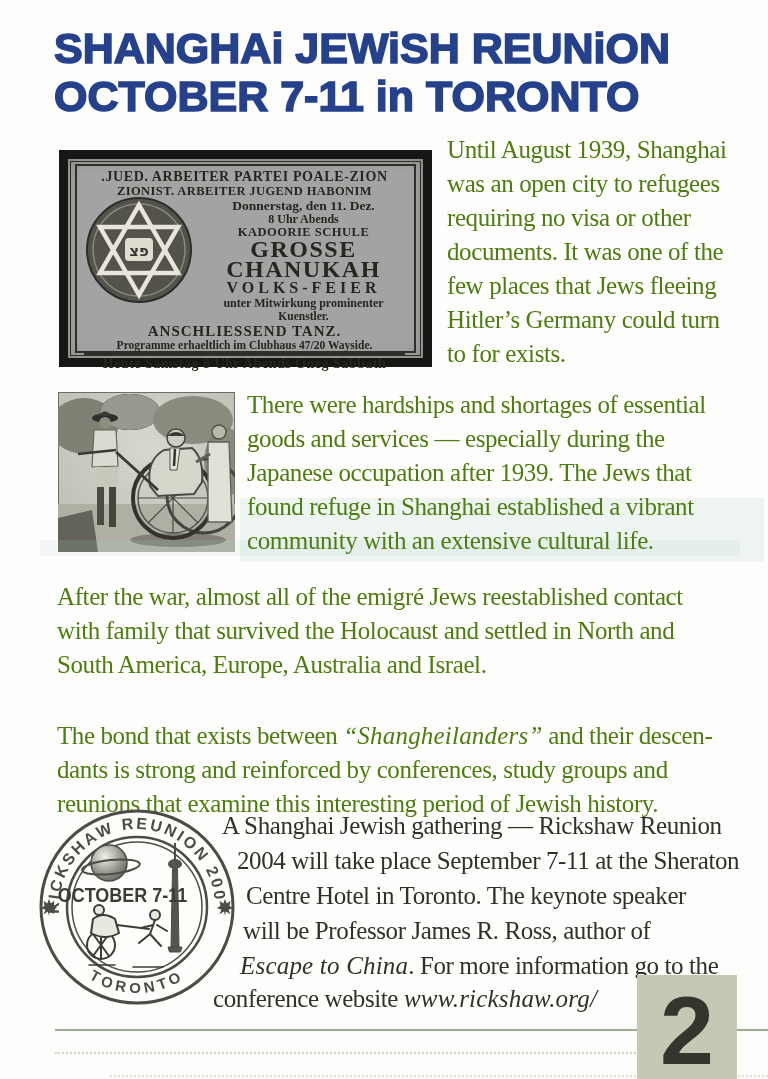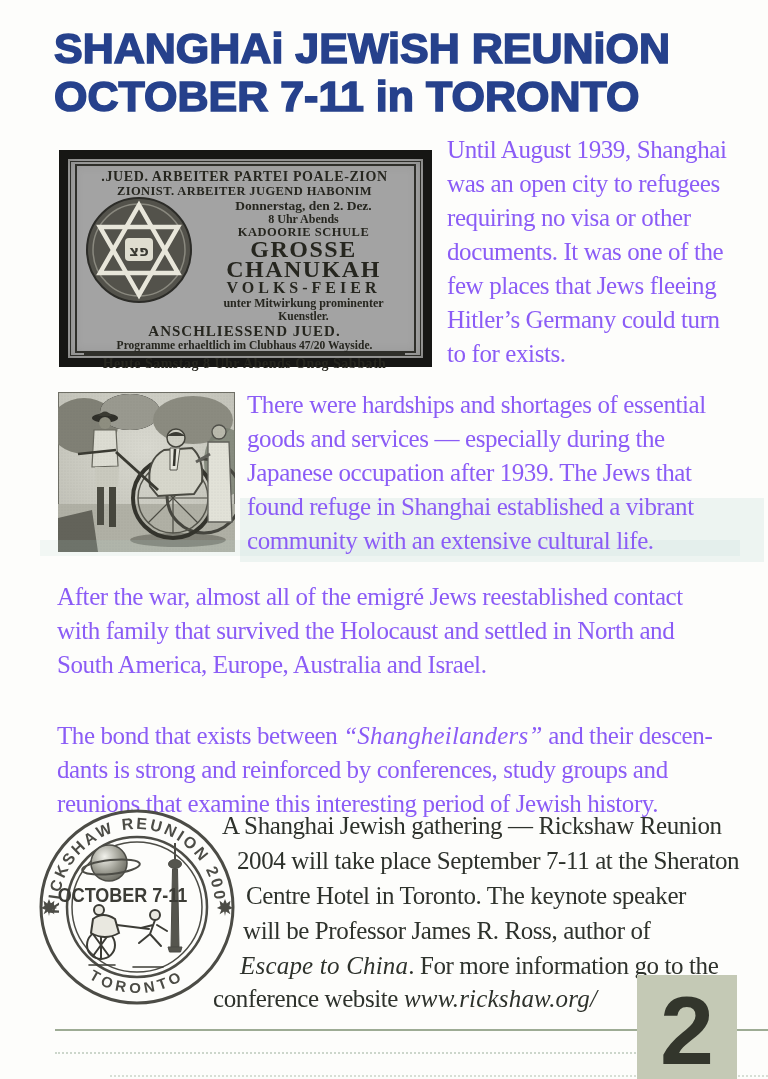--- a/index.html
+++ b/index.html
@@ -36,21 +36,21 @@
   .pl6{font-size:24px;line-height:20px;letter-spacing:1.5px;}
   .pl7{font-size:16px;line-height:18px;letter-spacing:4px;}
   .pl8{font-size:12px;line-height:13px;}
   .pl9{font-size:11.5px;line-height:12px;}
   .pl10{font-size:15px;line-height:16px;letter-spacing:1px;margin-top:1px;}
   .pl11{font-size:11.5px;line-height:13px;}
   .p-rule{border-top:2px solid #2f2f2a;margin:1px 2px;}
   .pl12{font-size:14px;line-height:15px;letter-spacing:.5px;}
   .star-emblem{position:absolute;left:16px;top:36px;}
   
-  .para{position:absolute;font-size:25px;letter-spacing:-0.4px;color:#8b5cf6;}
+  .para{position:absolute;font-size:25px;letter-spacing:-0.4px;color:#4d7c0f;}
   .para .ln{line-height:34px;white-space:nowrap;}
   .p1{left:447px;top:133px;}
   .p2{left:247px;top:388px;}
   .p3{left:57px;top:580px;}
   .p4{left:57px;top:691px;margin-top:28px;}
   .p5line{position:absolute;font-size:25px;letter-spacing:-0.4px;line-height:34px;white-space:nowrap;}
   .g1{left:222px;top:809px;} .g2{left:237px;top:844px;}
   .g3{left:246px;top:879px;} .g4{left:243px;top:914px;}
   .g5{left:240px;top:949px;} .g6{left:213px;top:982px;}
   .script{font-style:italic;letter-spacing:.2px;}
@@ -84,29 +84,29 @@
     <div>OCTOBER 7-11 in TORONTO</div>
   </div>
 
   <div class="poster">
     <div class="p-frame1"></div>
     <div class="p-frame2"></div>
     <div class="p-text">
       <div class="pl1">.JUED. ARBEITER PARTEI POALE-ZION</div>
       <div class="pl2">ZIONIST. ARBEITER JUGEND HABONIM</div>
       <div class="p-right">
-        <div class="pl3">Donnerstag, den 2. Dez.</div>
+        <div class="pl3">Donnerstag, den 11. Dez.</div>
         <div class="pl4">8 Uhr Abends</div>
         <div class="pl5">KADOORIE SCHULE</div>
         <div class="pl6">GROSSE CHANUKAH</div>
         <div class="pl7">VOLKS-FEIER</div>
         <div class="pl8">unter Mitwirkung prominenter</div>
         <div class="pl9">Kuenstler.</div>
       </div>
-      <div class="pl10">ANSCHLIESSEND JUED.</div>
+      <div class="pl10">ANSCHLIESSEND TANZ.</div>
       <div class="pl11">Programme erhaeltlich im Clubhaus 47/20 Wayside.</div>
       <div class="p-rule"></div>
       <div class="pl12">Heute Samstag 8 Uhr Abends Oneg Sabbath</div>
     </div>
     <svg class="star-emblem" width="110" height="110" viewBox="0 0 110 110">
       <circle cx="55" cy="55" r="52" fill="#53524b" stroke="#2c2c28" stroke-width="2"></circle>
       <circle cx="55" cy="55" r="46" fill="none" stroke="#8a897f" stroke-width="1.5"></circle>
       <polygon points="55,10 94,78 16,78" fill="none" stroke="#e8e6da" stroke-width="4.5"></polygon>
       <polygon points="55,100 16,32 94,32" fill="none" stroke="#e8e6da" stroke-width="4.5"></polygon>
       <rect x="41" y="43" width="28" height="23" rx="4" fill="#dfddd0"></rect>

